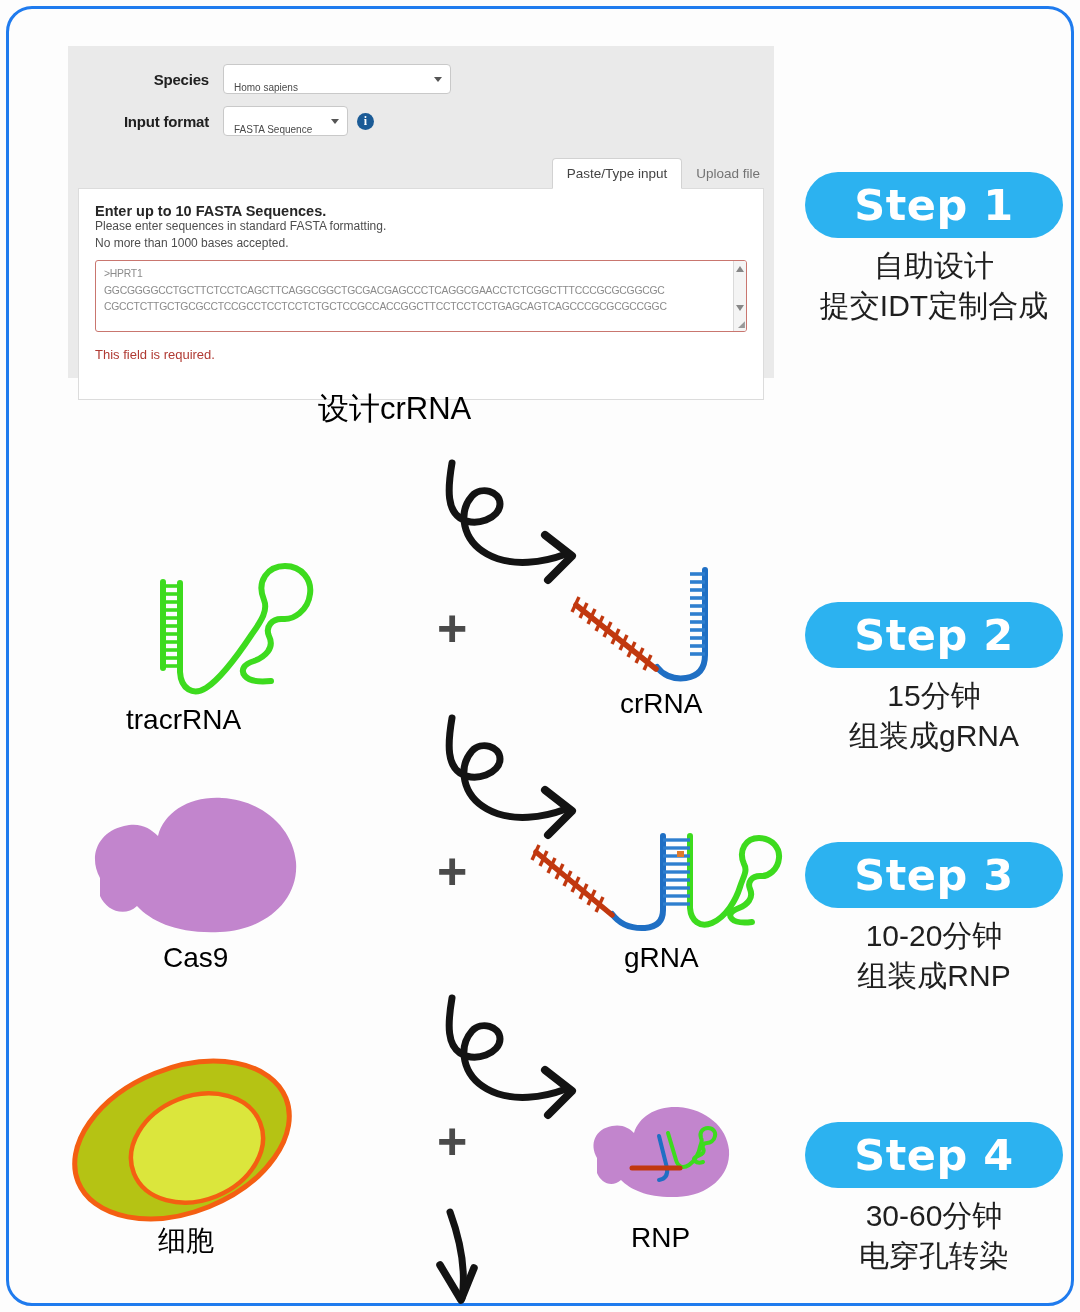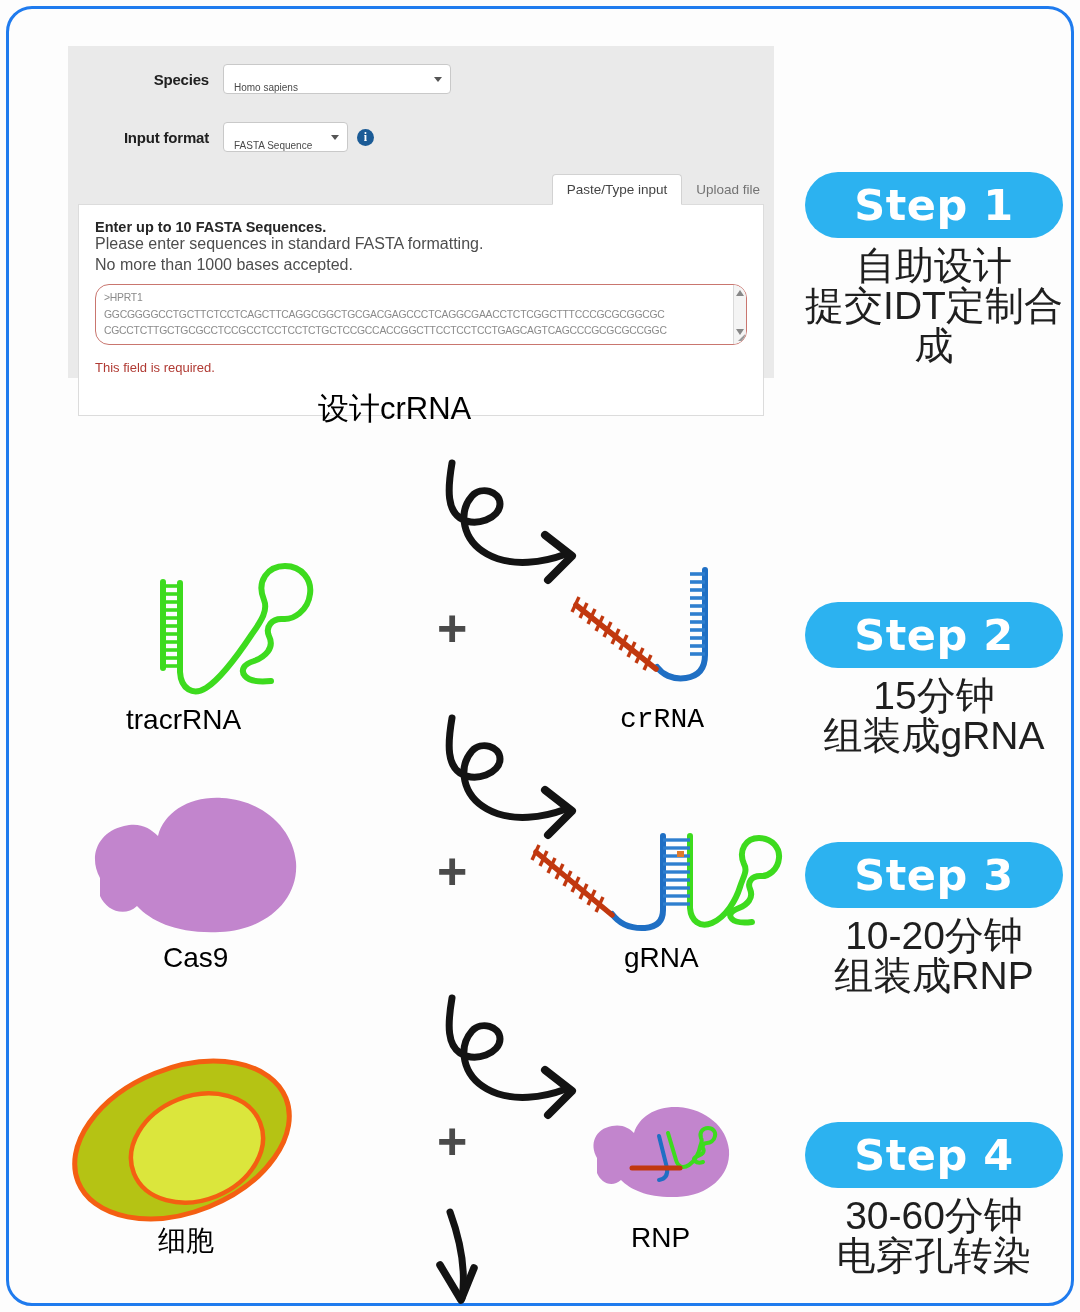--- a/index.html
+++ b/index.html
@@ -32,21 +32,21 @@
     width: 706px; height: 332px;
     background: #eaeaea;
     padding: 0;
   }
   .form-row {
     display: flex;
     align-items: center;
     height: 42px;
   }
   .form-row.r1 { margin-top: 12px; }
-  .form-row.r2 { margin-top: 16px; }
+  .form-row.r2 { margin-top: 0; }
   .form-label {
     width: 155px;
     text-align: right;
     padding-right: 14px;
     font-size: 15px;
     font-weight: bold;
     color: #202020;
     letter-spacing: -0.2px;
   }
   .select-box {
@@ -119,30 +119,30 @@
     padding: 14px 16px 16px 16px;
     height: 212px;
     border: 1px solid #dcdcdc;
   }
   .hint-main {
     font-size: 14.5px;
     font-weight: bold;
     color: #262626;
   }
   .hint-sub {
-    font-size: 16px;
+    font-size: 12px;
     color: #4d4d4d;
     margin-bottom: 3px;
   }
   .seq-wrap {
     position: relative;
     margin-top: 10px;
-    height: 61px;
+    height: 72px;
     border: 1px solid #c9766f;
-    border-radius: 14px;
+    border-radius: 3px;
     background: #fff;
     overflow: hidden;
   }
   .seq-text {
     font-family: "Liberation Sans", sans-serif;
     font-size: 10.4px;
     line-height: 16.5px;
     color: #8b8b8b;
     padding: 5px 18px 0 8px;
     white-space: pre;
@@ -178,21 +178,21 @@
   
   .lbl {
     position: absolute;
     font-size: 28px;
     color: #000000;
     font-family: "Liberation Sans", "DejaVu Sans", sans-serif;
     white-space: nowrap;
   }
   .lbl.design  { left: 318px; top: 388px; font-size: 31px; }
   .lbl.tracr   { left: 126px; top: 704px; }
-  .lbl.crrna   { left: 620px; top: 704px; font-family: Liberation Mono, monospace; }
+  .lbl.crrna   { left: 620px; top: 688px; }
   .lbl.cas9    { left: 163px; top: 942px; }
   .lbl.grna    { left: 624px; top: 942px; }
   .lbl.cell    { left: 158px; top: 1222px; }
   .lbl.rnp     { left: 631px; top: 1222px; }
 
   .plus {
     position: absolute;
     font-size: 52px;
     font-weight: 600;
     color: #4a4a4a;
@@ -216,21 +216,21 @@
     border-radius: 34px;
     font-size: 43px;
     font-weight: bold;
     line-height: 66px;
     height: 66px;
     letter-spacing: 0.5px;
     font-family: "DejaVu Sans", "Liberation Sans", sans-serif;
   }
   .step-desc {
     margin-top: 8px;
-    font-size: 39px;
+    font-size: 30px;
     line-height: 40px;
     color: #1f1f1f;
     white-space: pre-line;
     font-family: "Liberation Sans", "DejaVu Sans", sans-serif;
   }
 
   
   .art {
     position: absolute;
     left: 0; top: 0;

